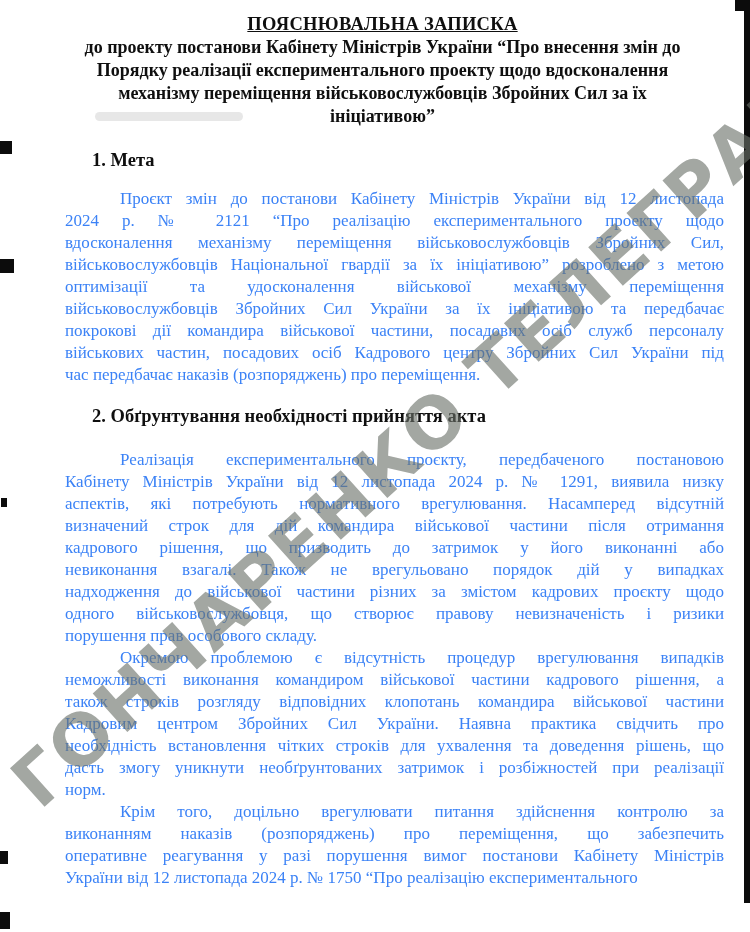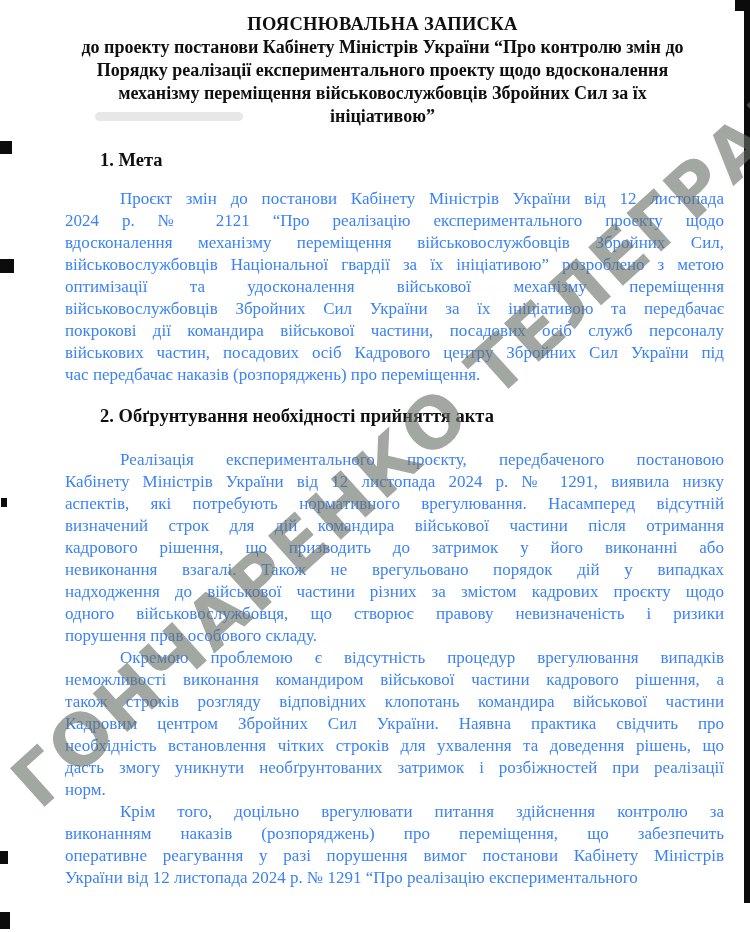--- a/index.html
+++ b/index.html
@@ -11,25 +11,25 @@
     font-family:"Liberation Serif", serif;
     color:#1b1b1b;
   }
 
   
   .title-block {
     position:absolute; top:13px; left:60px; width:645px;
     text-align:center; font-weight:bold; font-size:18px;
     line-height:23px; color:#0f0f0f;
   }
-  .title-block .doc-title { font-size:18.5px; letter-spacing:0.3px; }
+  .title-block .doc-title { font-size:18.5px; letter-spacing:0.3px;text-decoration:underline; }
 
   
   .section-heading {
-    position:absolute; left:100px;
+    position:absolute; left:92px;
     font-weight:bold; font-size:18.5px; color:#0f0f0f;
     white-space:nowrap;
   }
   #heading-1 { top:150px; }
   #heading-2 { top:406px; }
 
   
   .para-block {
     position:absolute; left:65px; width:659px;
     font-size:17px; line-height:22px; color:#3b82f6;
@@ -71,21 +71,21 @@
   }
 </style>
 </head>
 <body>
 
 <div class="page">
 
   <div class="title-block">
     <div class="doc-title">ПОЯСНЮВАЛЬНА ЗАПИСКА</div>
     <div>
-        <div class="line">до проекту постанови Кабінету Міністрів України “Про контролю змін до</div>
+        <div class="line">до проекту постанови Кабінету Міністрів України “Про внесення змін до</div>
         <div class="line">Порядку реалізації експериментального проекту щодо вдосконалення</div>
         <div class="line">механізму переміщення військовослужбовців Збройних Сил за їх</div>
         <div class="line last">ініціативою”</div>
       </div>
   </div>
 
   <div class="smudge"></div>
 
   <div id="heading-1" class="section-heading">1. Мета</div>
 
@@ -121,21 +121,21 @@
         <div class="line">також строків розгляду відповідних клопотань командира військової частини</div>
         <div class="line">Кадровим центром Збройних Сил України. Наявна практика свідчить про</div>
         <div class="line">необхідність встановлення чітких строків для ухвалення та доведення рішень, що</div>
         <div class="line">дасть змогу уникнути необґрунтованих затримок і розбіжностей при реалізації</div>
         <div class="line last">норм.</div>
       </div>
     <div>
         <div class="line indent">Крім того, доцільно врегулювати питання здійснення контролю за</div>
         <div class="line">виконанням наказів (розпоряджень) про переміщення, що забезпечить</div>
         <div class="line">оперативне реагування у разі порушення вимог постанови Кабінету Міністрів</div>
-        <div class="line last">України від 12 листопада 2024 р. № 1291  “Про  реалізацію експериментального</div>
+        <div class="line last">України від 12 листопада 2024 р. № 1750  “Про  реалізацію експериментального</div>
       </div>
   </div>
 
   <div class="watermark">
     <span>ГОНЧАРЕНКО ТЕЛЕГРАМ</span>
   </div>
 
   <div class="artifact right-bar"></div>
   <div class="artifact right-notch"></div>
   <div class="artifact speck-a"></div>

